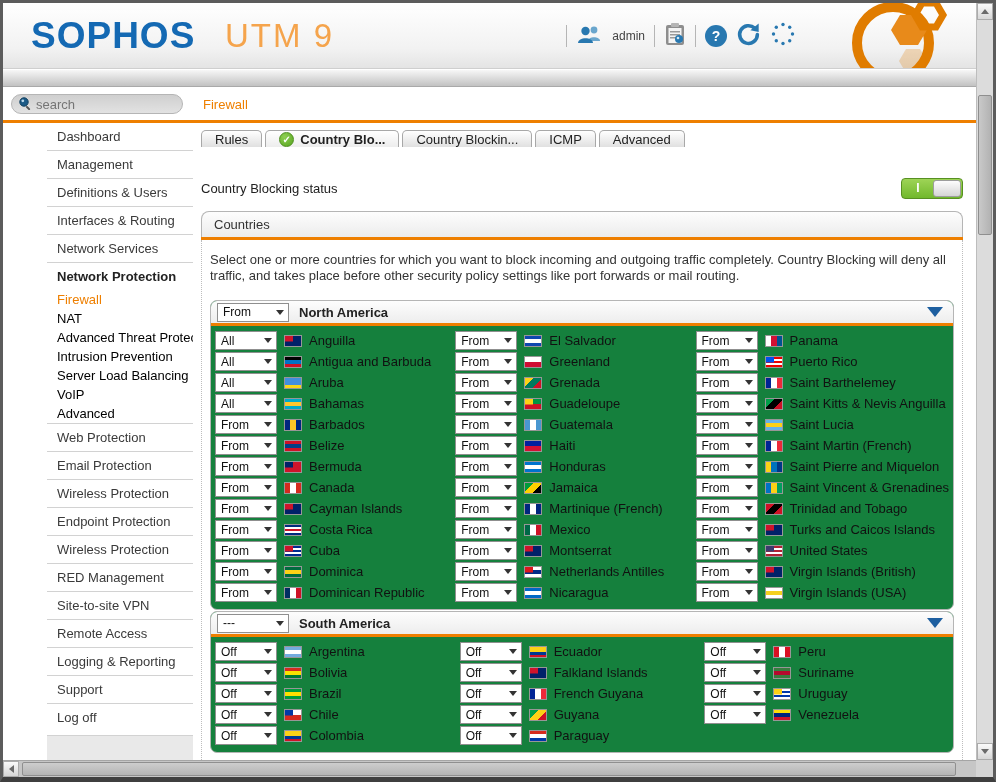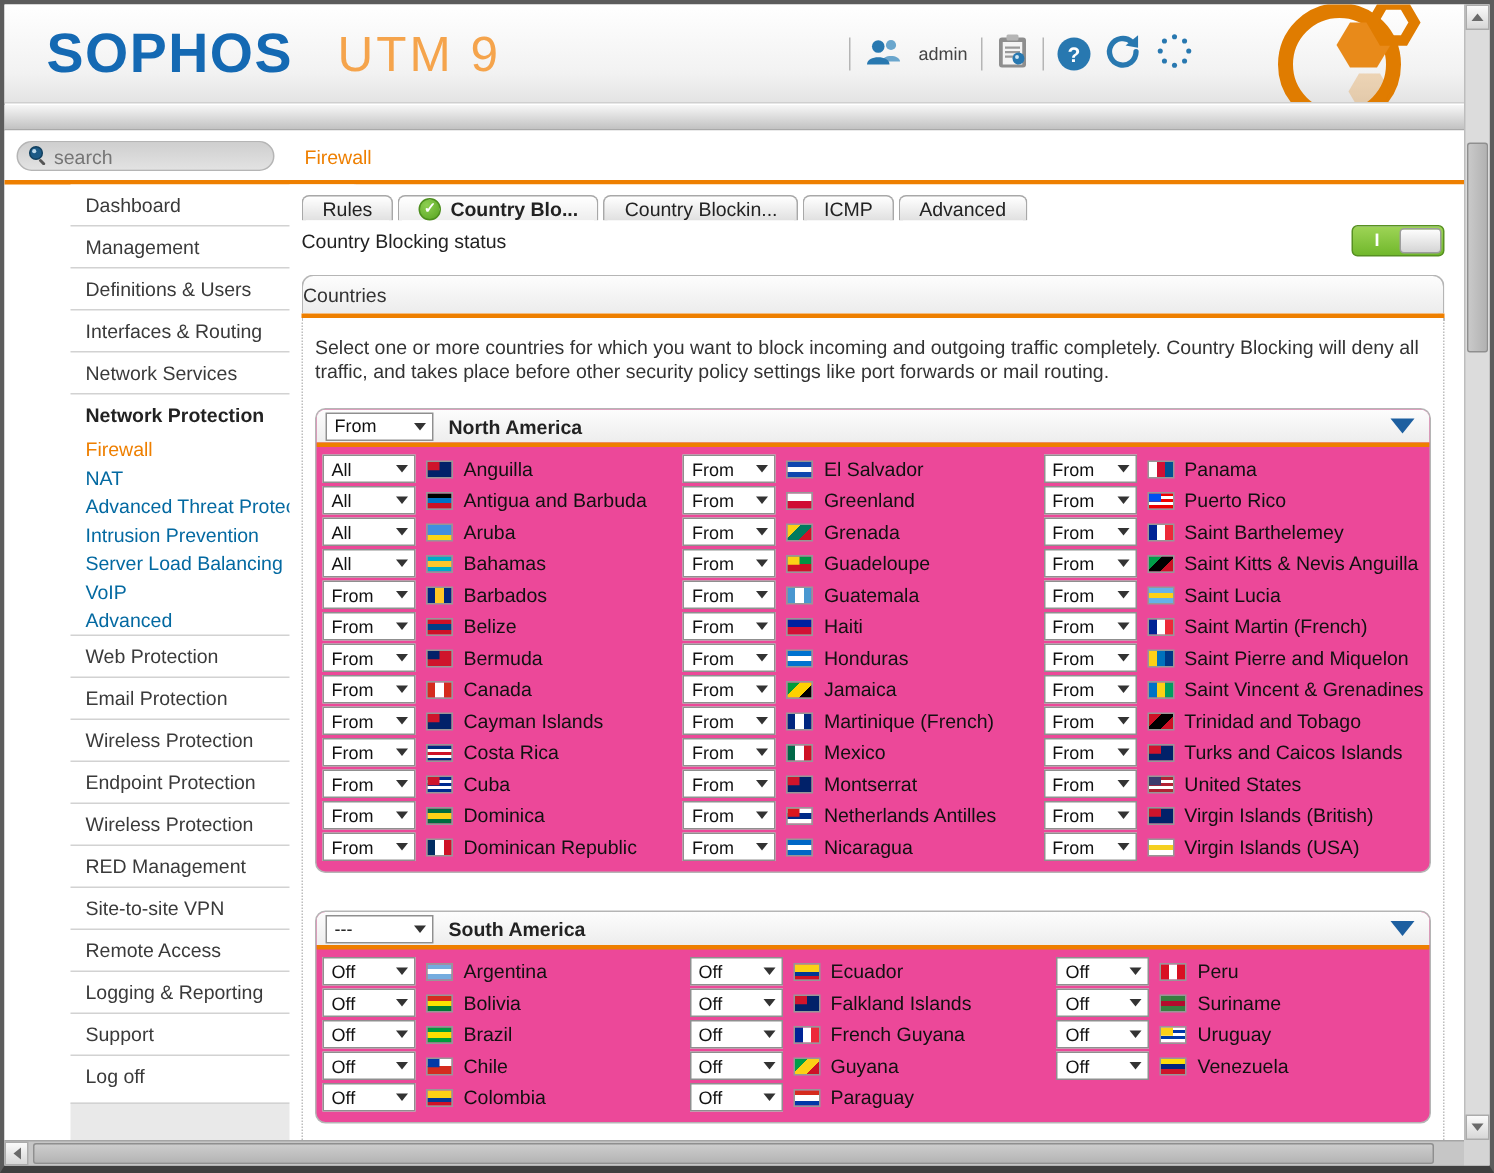--- a/index.html
+++ b/index.html
@@ -41,49 +41,49 @@
   #search-input { border:none; background:transparent; outline:none; width:130px; font-size:13px; color:#333; font-family:"Liberation Sans",sans-serif; }
 
   
   #breadcrumb { position:absolute; left:200px; top:10px; color:#ee7f00; font-size:13px; }
 
   
   #sidebar { position:absolute; left:0; top:36px; bottom:0; width:190px; background:#fff; display:flex; flex-direction:column; border-right:1px dotted #c2c2c2;margin-left:44px; }
   .side-item.top { padding:6px 0 6px 10px; font-size:13px; color:#3a3a3a; border-top:1px solid #d2d2d2; cursor:pointer; }
   .side-item.top:first-child { border-top:none; }
   .side-item.top.bold { font-weight:bold; color:#222; }
-  .side-item.sub { padding:2px 0 2px 10px; font-size:13px; color:#0369a1; cursor:pointer; }
+  .side-item.sub { padding:2px 0 2px 10px; font-size:13px; color:#000000; cursor:pointer; }
   .side-item.sub.active { color:#ee7f00; }
   #side-filler { flex:1; background:#e9e9e9; border-top:1px solid #d2d2d2; margin-top:4px; }
 
   
   #content { position:absolute; left:190px; top:36px; right:0; bottom:0; background:#fff; overflow:hidden; padding:0 13px 0 8px; display:flex; flex-direction:column; }
 
   
   #tabs { display:flex; gap:3px; margin-top:7px; align-items:flex-end; }
   .tab { height:17px; padding:0 13px; display:flex; align-items:center; gap:6px; border:1px solid #a8a8a8; border-bottom:none; border-radius:5px 5px 0 0; background:linear-gradient(#ffffff,#e0e0e0); font-size:13px; color:#222; cursor:pointer; }
   .tab.active { font-weight:bold; background:linear-gradient(#ffffff,#ededed); }
   .tab-check { width:15px; height:15px; border-radius:50%; background:radial-gradient(circle at 35% 30%, #8ecf52, #57a41f); color:#fff; font-size:10px; font-weight:bold; display:flex; align-items:center; justify-content:center; border:1px solid #4d8f1d; }
 
   
-  #status-row { display:flex; align-items:center; margin-top:2px; height:22px;text-align:right; }
+  #status-row { display:flex; align-items:center; margin-top:30px; height:22px;text-align:right; }
   #status-label { font-size:13px; color:#222; }
   #toggle { margin-left:auto; width:62px; height:21px; border:1px solid #579022; border-radius:4px; background:linear-gradient(#9ed456,#71b82c); position:relative; cursor:pointer; }
   #toggle-i { position:absolute; left:0; top:0; width:32px; height:19px; color:#fff; font-weight:bold; font-size:12px; display:flex; align-items:center; justify-content:center; }
   #toggle-knob { position:absolute; right:1px; top:1px; width:28px; height:17px; border:1px solid #9d9d9d; border-radius:3px; background:linear-gradient(#fdfdfd,#d5d5d5); }
 
   
   #panel { margin-top:12px; flex:1; display:flex; flex-direction:column; min-height:0; }
-  #panel-header { height:26px; border:1px solid #b5b5b5; border-bottom:none; border-radius:8px 8px 0 0; background:linear-gradient(#fdfdfd,#ececec); display:flex; align-items:center; font-size:13px; color:#333; }
+  #panel-header { height:26px; border:1px solid #b5b5b5; border-bottom:none; border-radius:8px 8px 0 0; background:linear-gradient(#fdfdfd,#ececec); display:flex; align-items:center; padding-left:12px; font-size:13px; color:#333; }
   #panel-rule { height:3px; background:#ee7f00; }
   #panel-body { flex:1; border-left:1px dotted #bdbdbd; border-right:1px dotted #bdbdbd; background:#fff; padding:12px 8px 0 8px; overflow:hidden; }
   #panel-desc { font-size:13px; color:#333; line-height:16px; margin-bottom:16px; }
 
   
-  .region { border:1px solid #b5b5b5; border-radius:7px; margin-bottom:25px; overflow:hidden; background:#ec4899; }
+  .region { border:1px solid #b5b5b5; border-radius:7px; margin-bottom:1px; overflow:hidden; background:#15803d; }
   .region-header { height:25px; display:flex; align-items:center; gap:10px; padding:0 10px 0 6px; background:linear-gradient(#fdfdfd,#ededed); border-bottom:3px solid #ee7f00; }
   .region-title { font-weight:bold; font-size:13px; color:#222; }
   .collapse-tri { margin-left:auto; width:0; height:0; border-left:8px solid transparent; border-right:8px solid transparent; border-top:10px solid #1d5fa0; cursor:pointer; }
   .region-body { display:flex; padding:6px 4px 8px 4px; }
   .rcol { flex:1; display:flex; flex-direction:column; gap:4px; }
   .entry { display:flex; align-items:center; height:17px; }
   .sel { width:62px; height:19px; border:1px solid #8f8f8f; background:#fff; display:flex; align-items:center; padding-left:5px; cursor:pointer; flex:none; }
   .sel.wide { width:72px; }
   .sel-val { font-size:12px; color:#111; }
   .sel-arrow { width:0; height:0; border-left:4px solid transparent; border-right:4px solid transparent; border-top:5px solid #333; margin-left:auto; margin-right:4px; }

